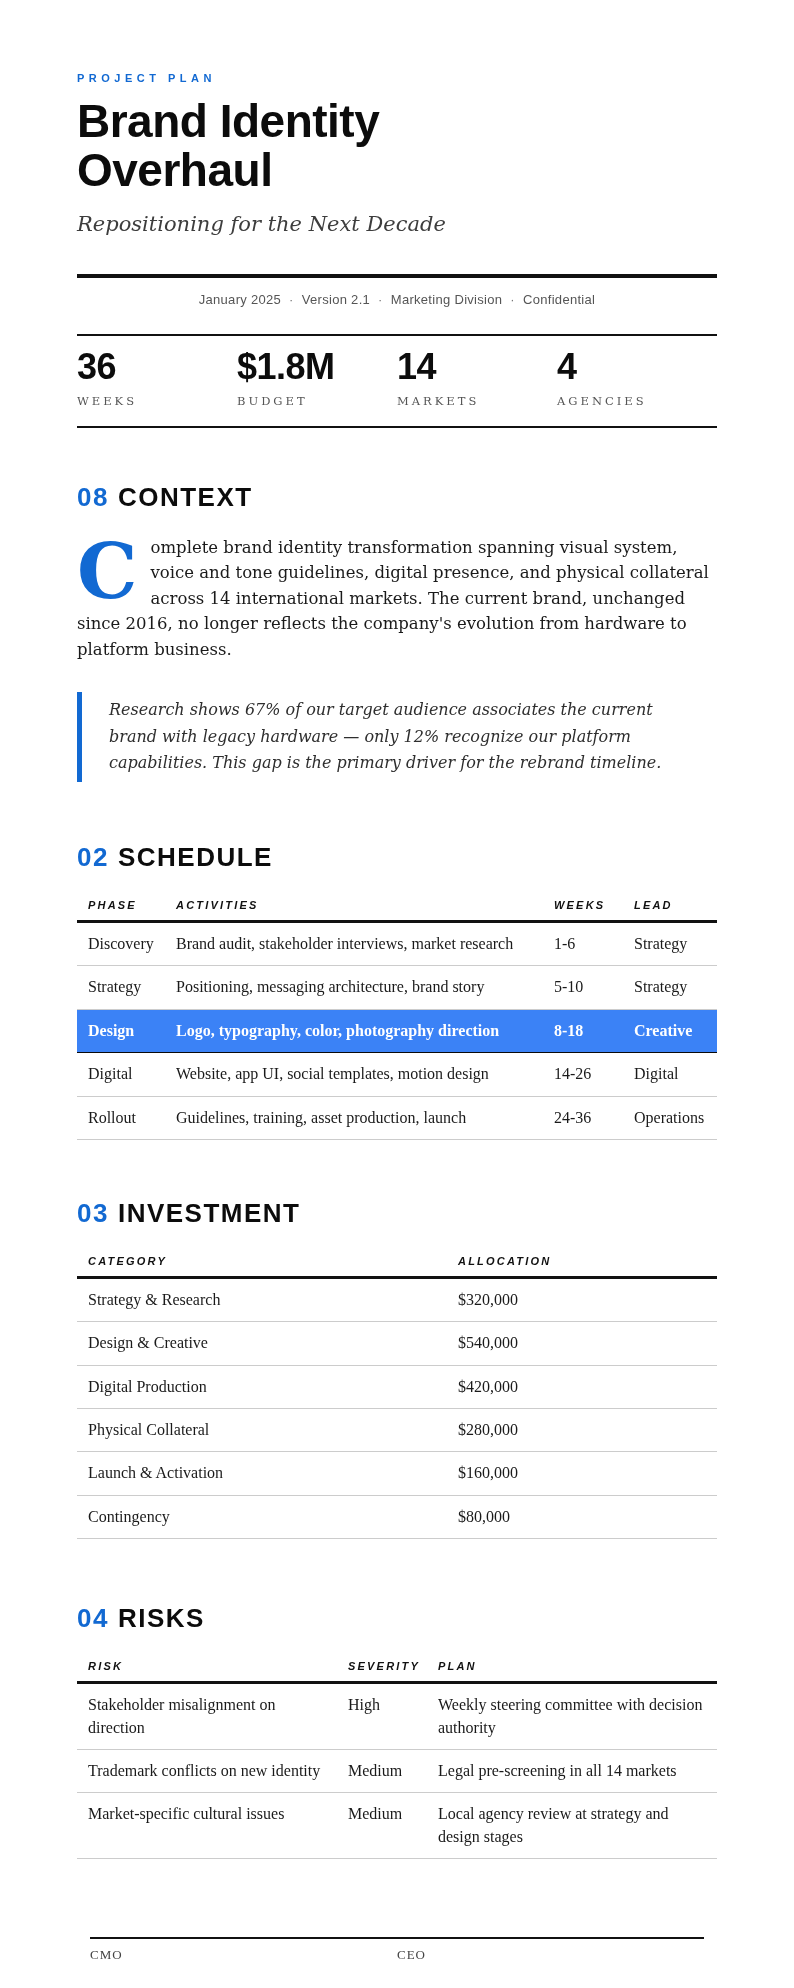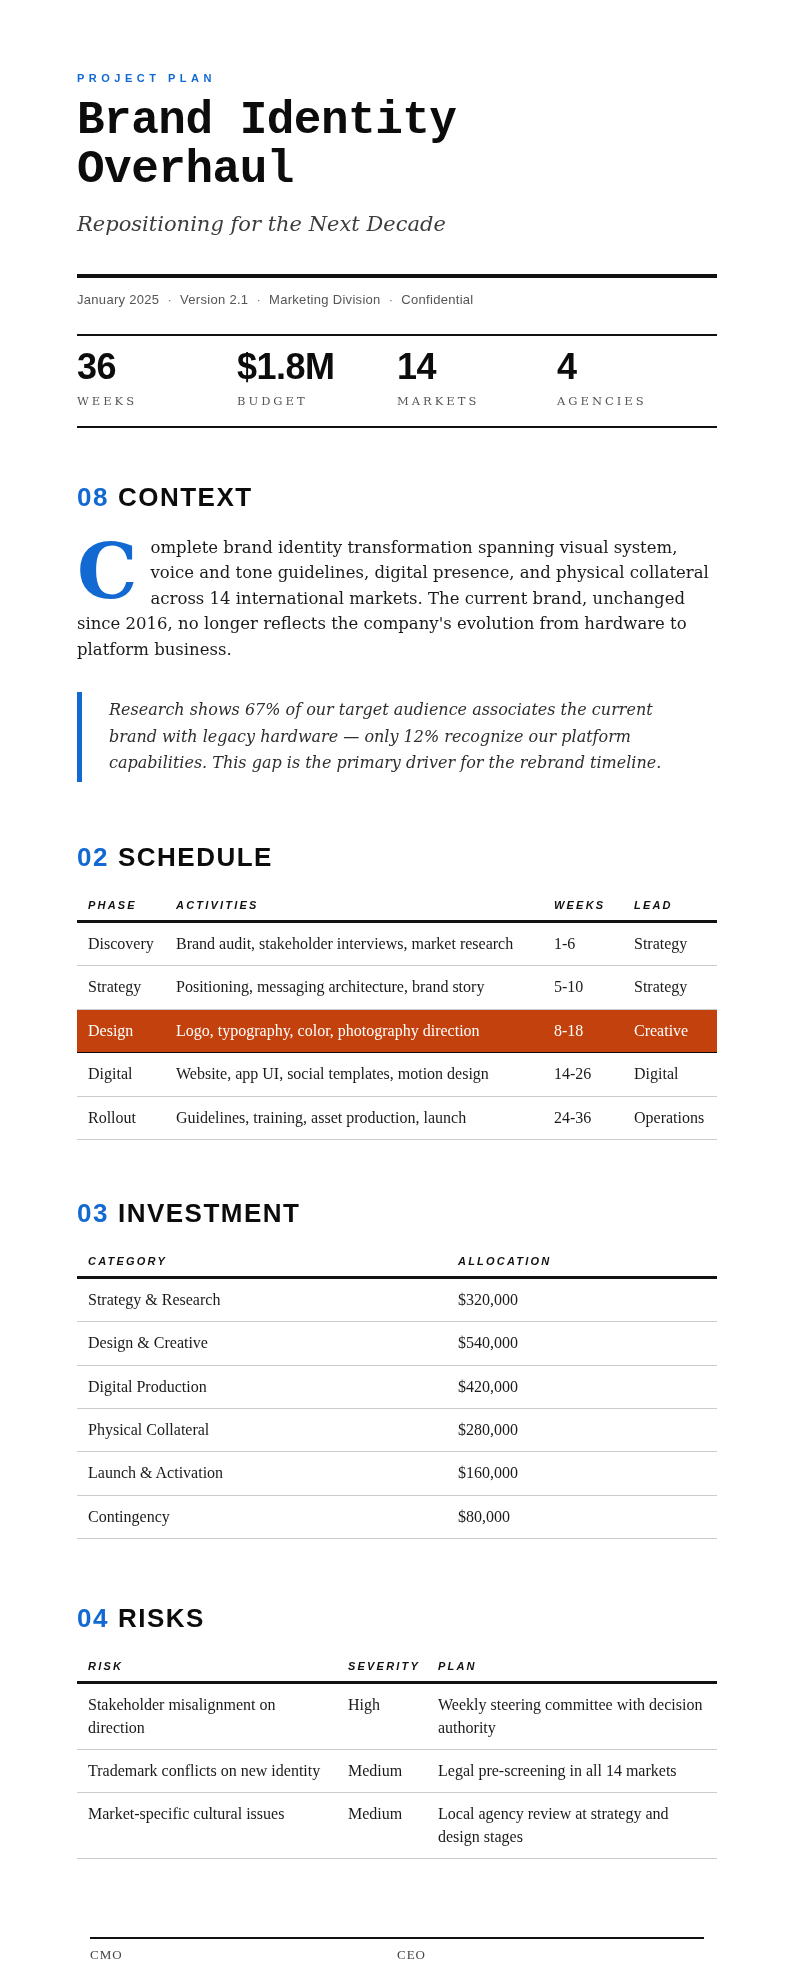--- a/index.html
+++ b/index.html
@@ -13,34 +13,35 @@
   }
 
   
   .eyebrow {
     font-family:"Liberation Sans", sans-serif;
     font-weight:bold; font-size:11px; letter-spacing:4.5px;
     color:var(--accent);
   }
   .page-title {
     margin:13px 0 0;
-    font-family:Liberation Mono, monospace;
+    font-family:Liberation Sans, sans-serif;
     font-weight:bold; font-size:46px; line-height:1.06;
     letter-spacing:-0.5px; color:#0c0c0c;
   }
   .subtitle {
     margin-top:17px; font-style:italic; font-size:21px; color:#3d3d3d;
   }
   .rule-thick { border-top:4px solid #111; margin-top:38px; }
   .rule-mid   { border-top:2px solid #111; }
 
   .meta {
     font-family:"Liberation Sans", sans-serif;
     font-size:13px; color:#555; letter-spacing:0.3px;
     padding:14px 0 27px;
+    text-align:center;
   }
   .meta .sep { margin:0 8px; color:#777; }
 
   
   .stats { display:grid; grid-template-columns:repeat(4,1fr); padding:13px 0 18px; }
   .stat-value {
     font-family:"Liberation Sans", sans-serif;
     font-weight:bold; font-size:36px; line-height:1; letter-spacing:-0.5px; color:#0c0c0c;
   }
   .stat-label {
@@ -76,21 +77,21 @@
     font-family:"Liberation Sans", sans-serif;
     font-weight:bold; font-size:11px; letter-spacing:2.2px; color:#111;
     text-align:left; padding:0 6px 9px 11px; border-bottom:3px solid #111;font-style:italic;
   }
   td {
     font-family:"Liberation Serif", serif;
     font-size:16px; line-height:1.4; color:#1a1a1a;
     padding:10px 6px 10px 11px; border-bottom:1px solid #ccc; vertical-align:top;
   }
   tr.highlight td {
-    background:#c2410c; color:#fff; border-bottom-color:#0a0a0a;
+    background:#3b82f6; color:#fff; border-bottom-color:#0a0a0a;font-weight:bold;
   }
 
   
   .signatures { display:flex; justify-content:center; margin-top:78px; }
   .sig {
     width:307px; border-top:2px solid #111; padding-top:8px;
     font-family:"Liberation Serif", serif;
     font-size:13px; letter-spacing:1px; color:#444;
   }
 </style>

